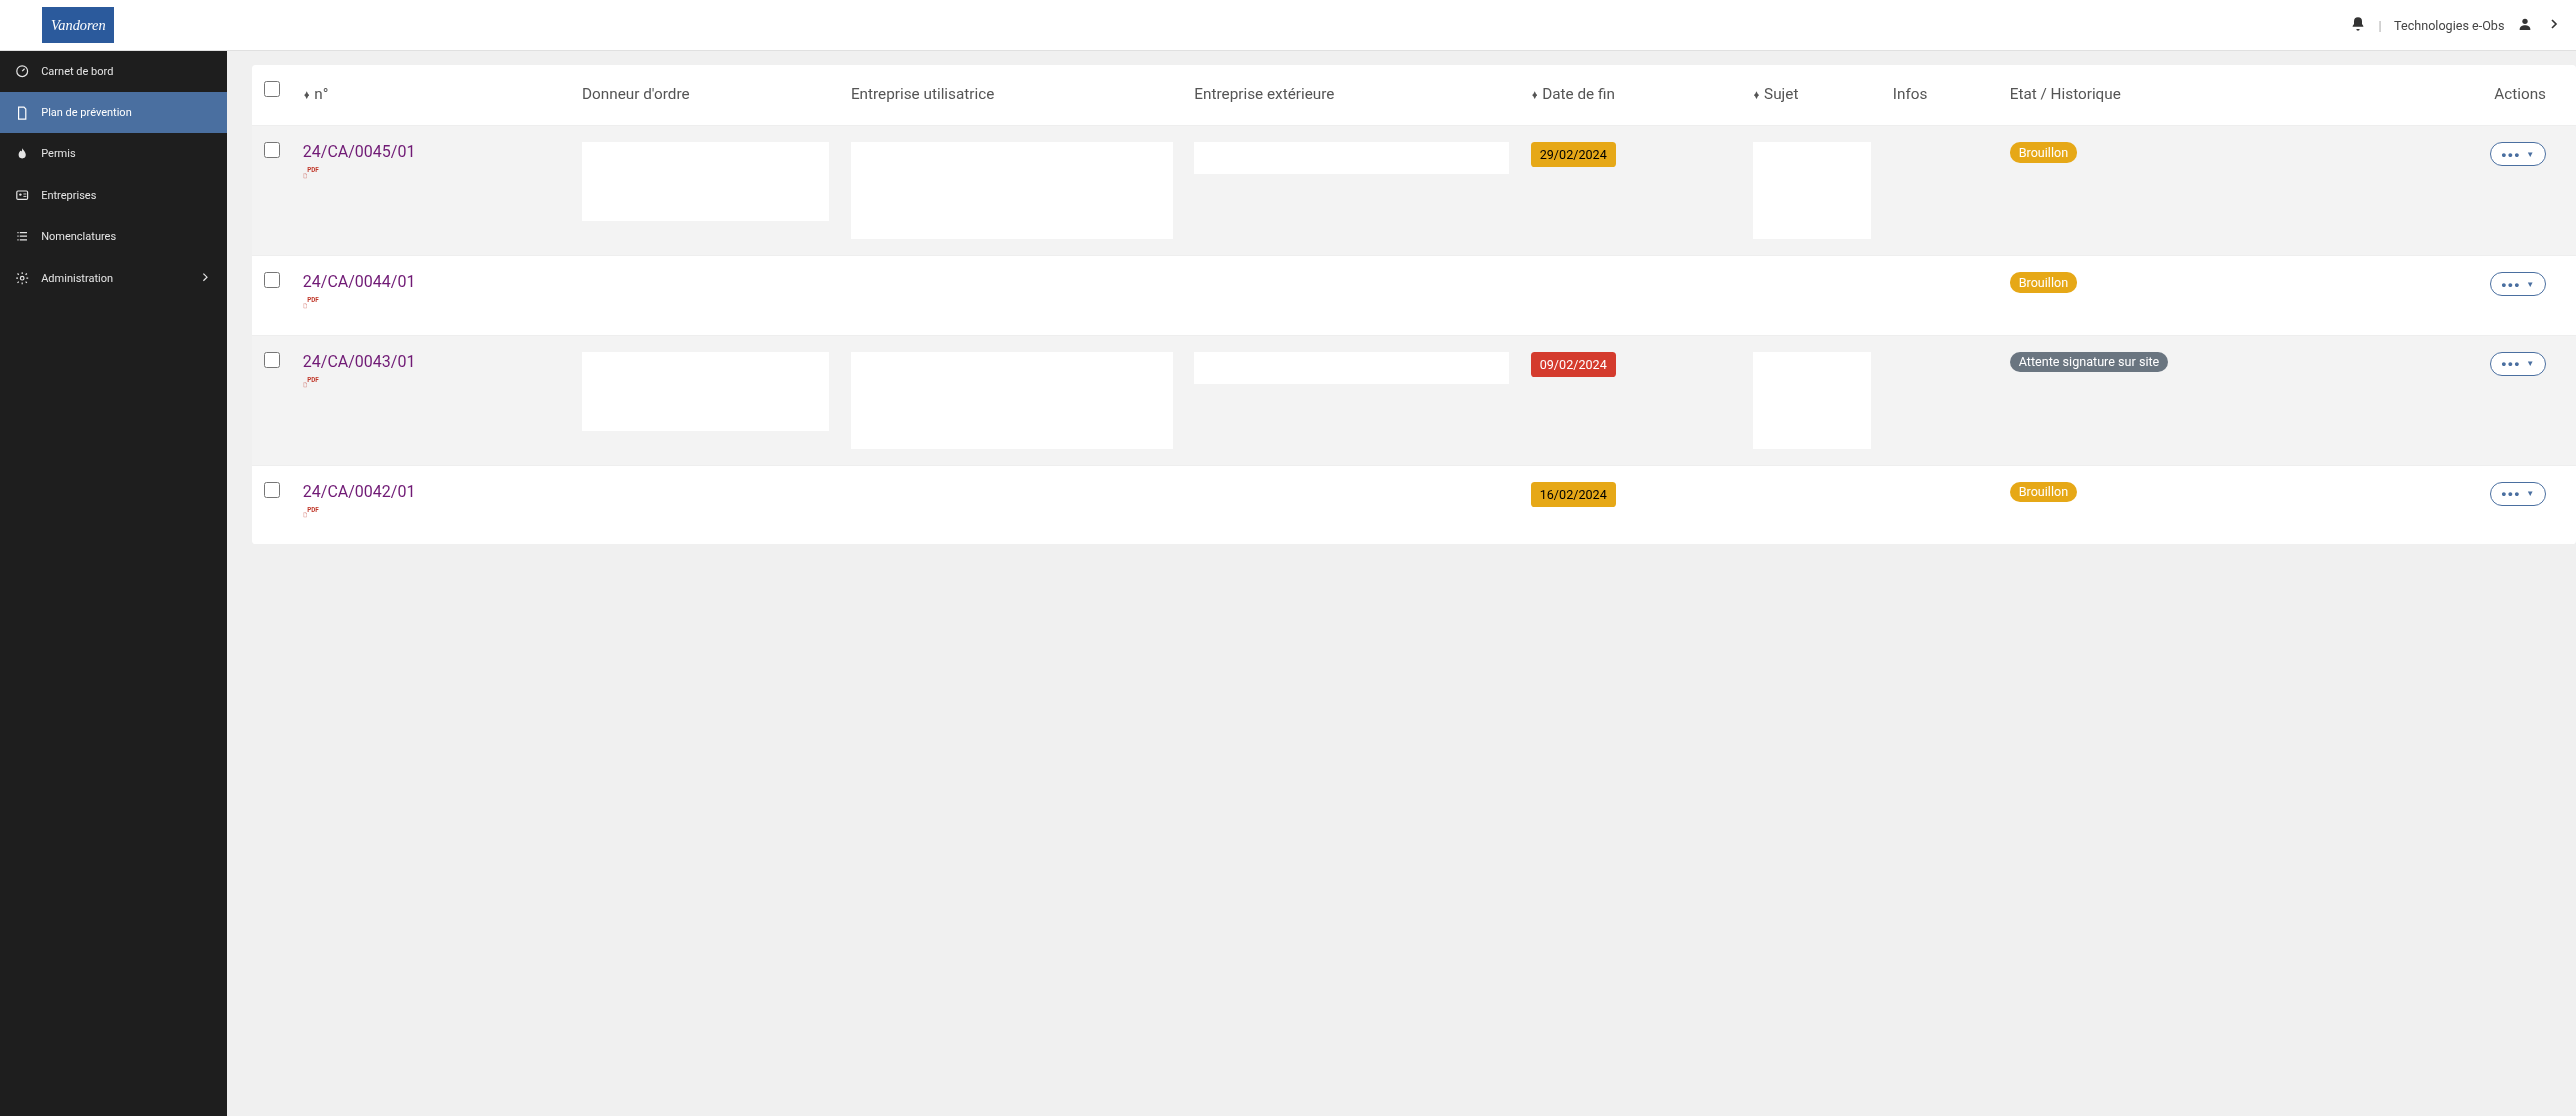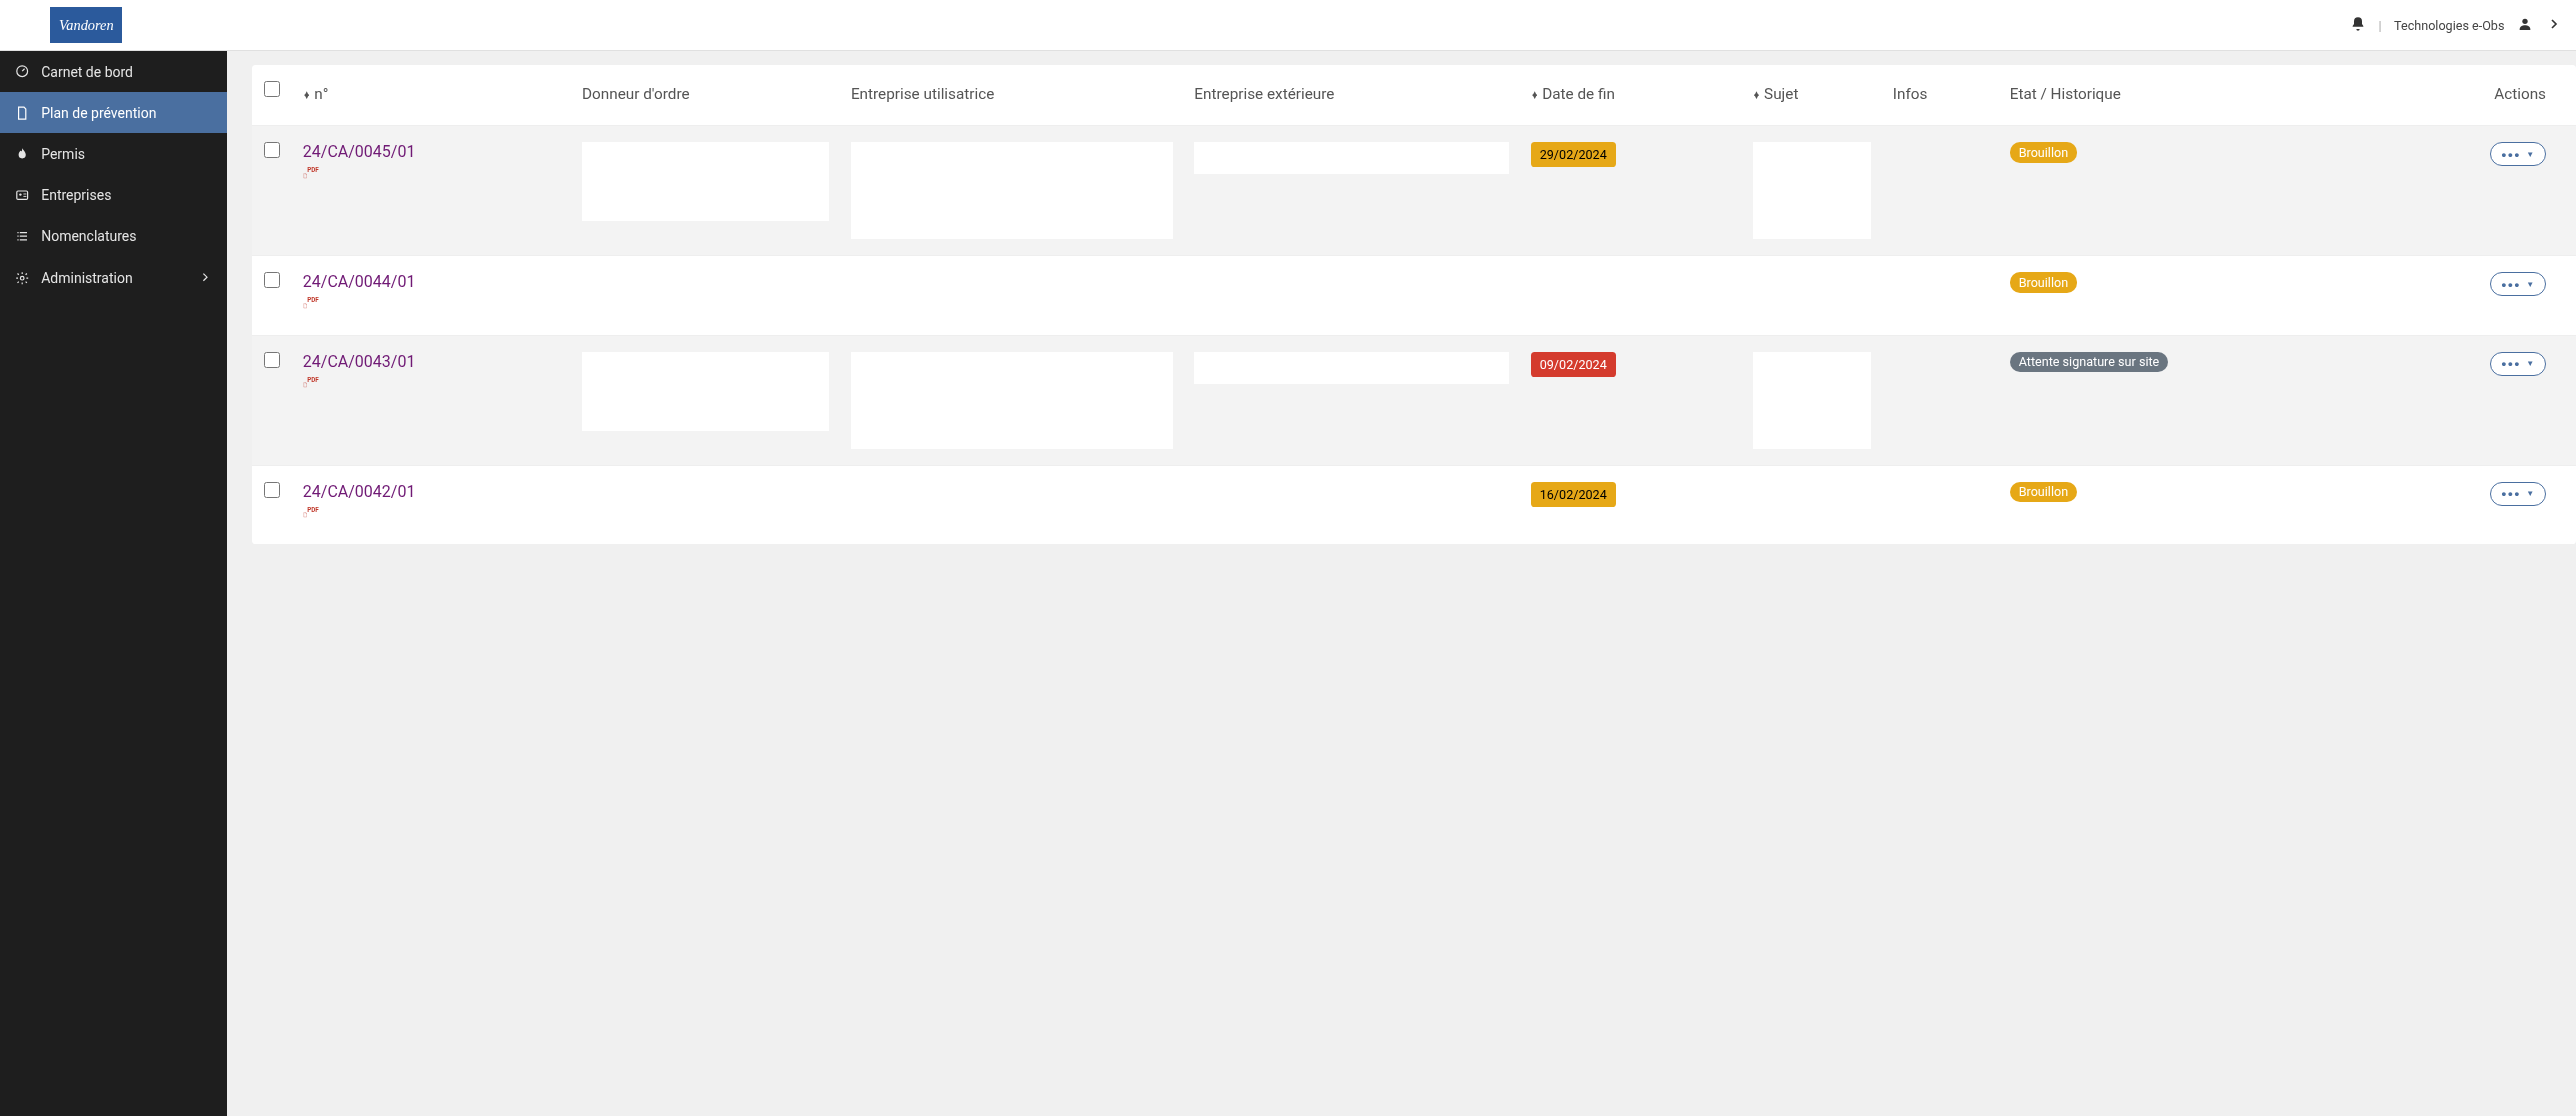--- a/index.html
+++ b/index.html
@@ -1,24 +1,24 @@
 <!DOCTYPE html>
 <html style="font-size:14.4px"><head>
   <meta charset="utf-8">
   <style>
     *{box-sizing:border-box;margin:0;padding:0}
     body{font-family:-apple-system,BlinkMacSystemFont,"Segoe UI",Roboto,sans-serif;background:#f0f0f0;color:#333;font-size:12.6px}
     .topbar{height:51px;background:#fff;border-bottom:0.9px solid #e0e0e0;display:flex;align-items:center;justify-content:space-between;padding:0 14.4px}
-    .logo{width:72px;height:36px;background:#2b5a9c;color:#fff;display:flex;align-items:center;justify-content:center;font-style:italic;font-family:cursive;font-size:14.4px;margin-left:36px}
+    .logo{width:72px;height:36px;background:#2b5a9c;color:#fff;display:flex;align-items:center;justify-content:center;font-style:italic;font-family:cursive;font-size:14.4px;margin-left:28px}
     .topright{display:flex;align-items:center;gap:12.6px;color:#444}
     .topright .sep{color:#aaa}
     .topright svg{width:16px;height:16px;fill:#333}
     .layout{display:flex;height:calc(100vh - 51px)}
     .sidebar{width:227px;background:#1e1e1e;color:#ddd;flex-shrink:0}
-    .navitem{display:flex;align-items:center;gap:10.8px;padding:12.6px 14.4px;cursor:pointer;font-size:14px;color:#e5e5e5}
+    .navitem{display:flex;align-items:center;gap:10.8px;padding:12.6px 14.4px;cursor:pointer;font-size:11px;color:#e5e5e5}
     .navitem.active{background:#4a6fa0;color:#fff}
     .navitem .ico{width:16px;height:16px;display:flex;align-items:center;justify-content:center}
     .navitem svg{width:14.4px;height:14.4px;fill:currentColor}
     .navitem .chev{margin-left:auto}
     .main{flex:1;padding:14.4px 0 0 25px;overflow:auto}
     .panel{background:#fff;border-radius:3.6px;overflow-x:auto}
     table{width:100%;border-collapse:collapse;min-width:1082px}
     thead th{text-align:left;font-weight:400;color:#555;font-size:15.3px;padding:20px 10.8px;vertical-align:top;line-height:1.3}
     tbody tr{border-top:0.9px solid #eee}
     tbody tr.alt{background:#f3f3f3}

